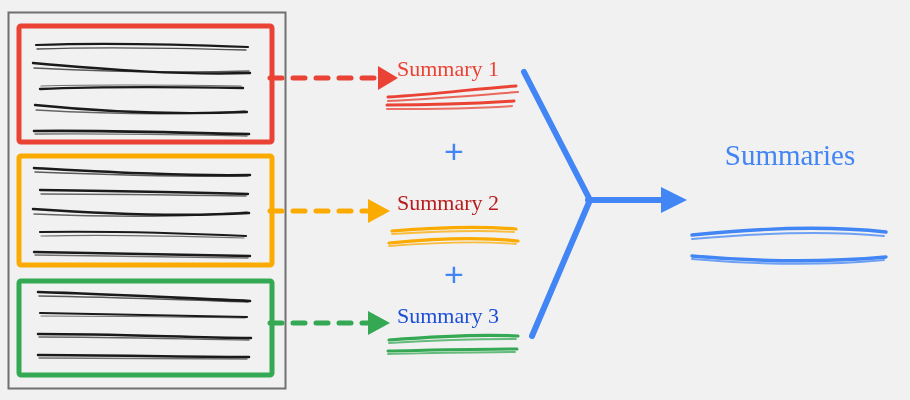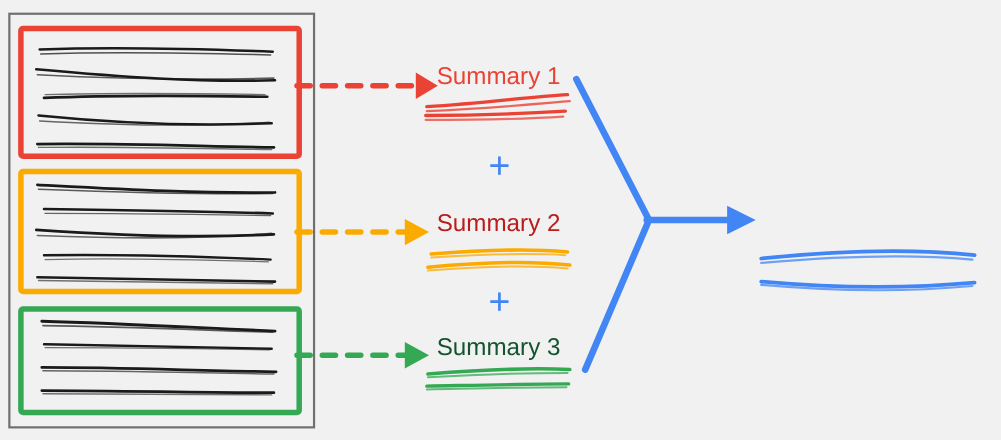--- a/index.html
+++ b/index.html
@@ -15,27 +15,27 @@
     font-family: "Liberation Sans", sans-serif;
   }
   #canvas {
     position: absolute;
     left: 0; top: 0;
     width: 910px;
     height: 400px;
   }
   .lbl {
     position: absolute;
-    font-family: Liberation Sans, sans-serif;
+    font-family: Liberation Serif, serif;
     font-weight: 400;
     white-space: nowrap;
   }
   #sum1-label { left: 397px; top: 56px; font-size: 22px; color: #ea4335; }
   #sum2-label { left: 397px; top: 190px; font-size: 22px; color: #b91c1c; }
-  #sum3-label { left: 397px; top: 303px; font-size: 22px; color: #14532d; text-align: center; }
+  #sum3-label { left: 397px; top: 303px; font-size: 22px; color: #1d4ed8; text-align: center; }
   #final-label {
     left: 690px; top: 136px;
     font-size: 29px;
     line-height: 38px;
     color: #4285f4;
     width: 200px;
     text-align: center;
     white-space: normal;
   }
   #final-label span { display: block; }
@@ -144,17 +144,18 @@
   </g>
 </svg>
 
 <div class="lbl" id="sum1-label">Summary 1</div>
 
 <div class="lbl" id="sum2-label">Summary 2</div>
 
 <div class="lbl" id="sum3-label">Summary 3</div>
 
 <div class="lbl" id="final-label">
+  <span>Summaries</span>
 </div>
 
 <div style="position:absolute;left:444px;top:134px;font-size:34px;color:#4285f4;font-family:'Liberation Sans',sans-serif;line-height:34px;">+</div>
 
 <div style="position:absolute;left:444px;top:257px;font-size:34px;color:#4285f4;font-family:'Liberation Sans',sans-serif;line-height:34px;">+</div>
 
 </body></html>

